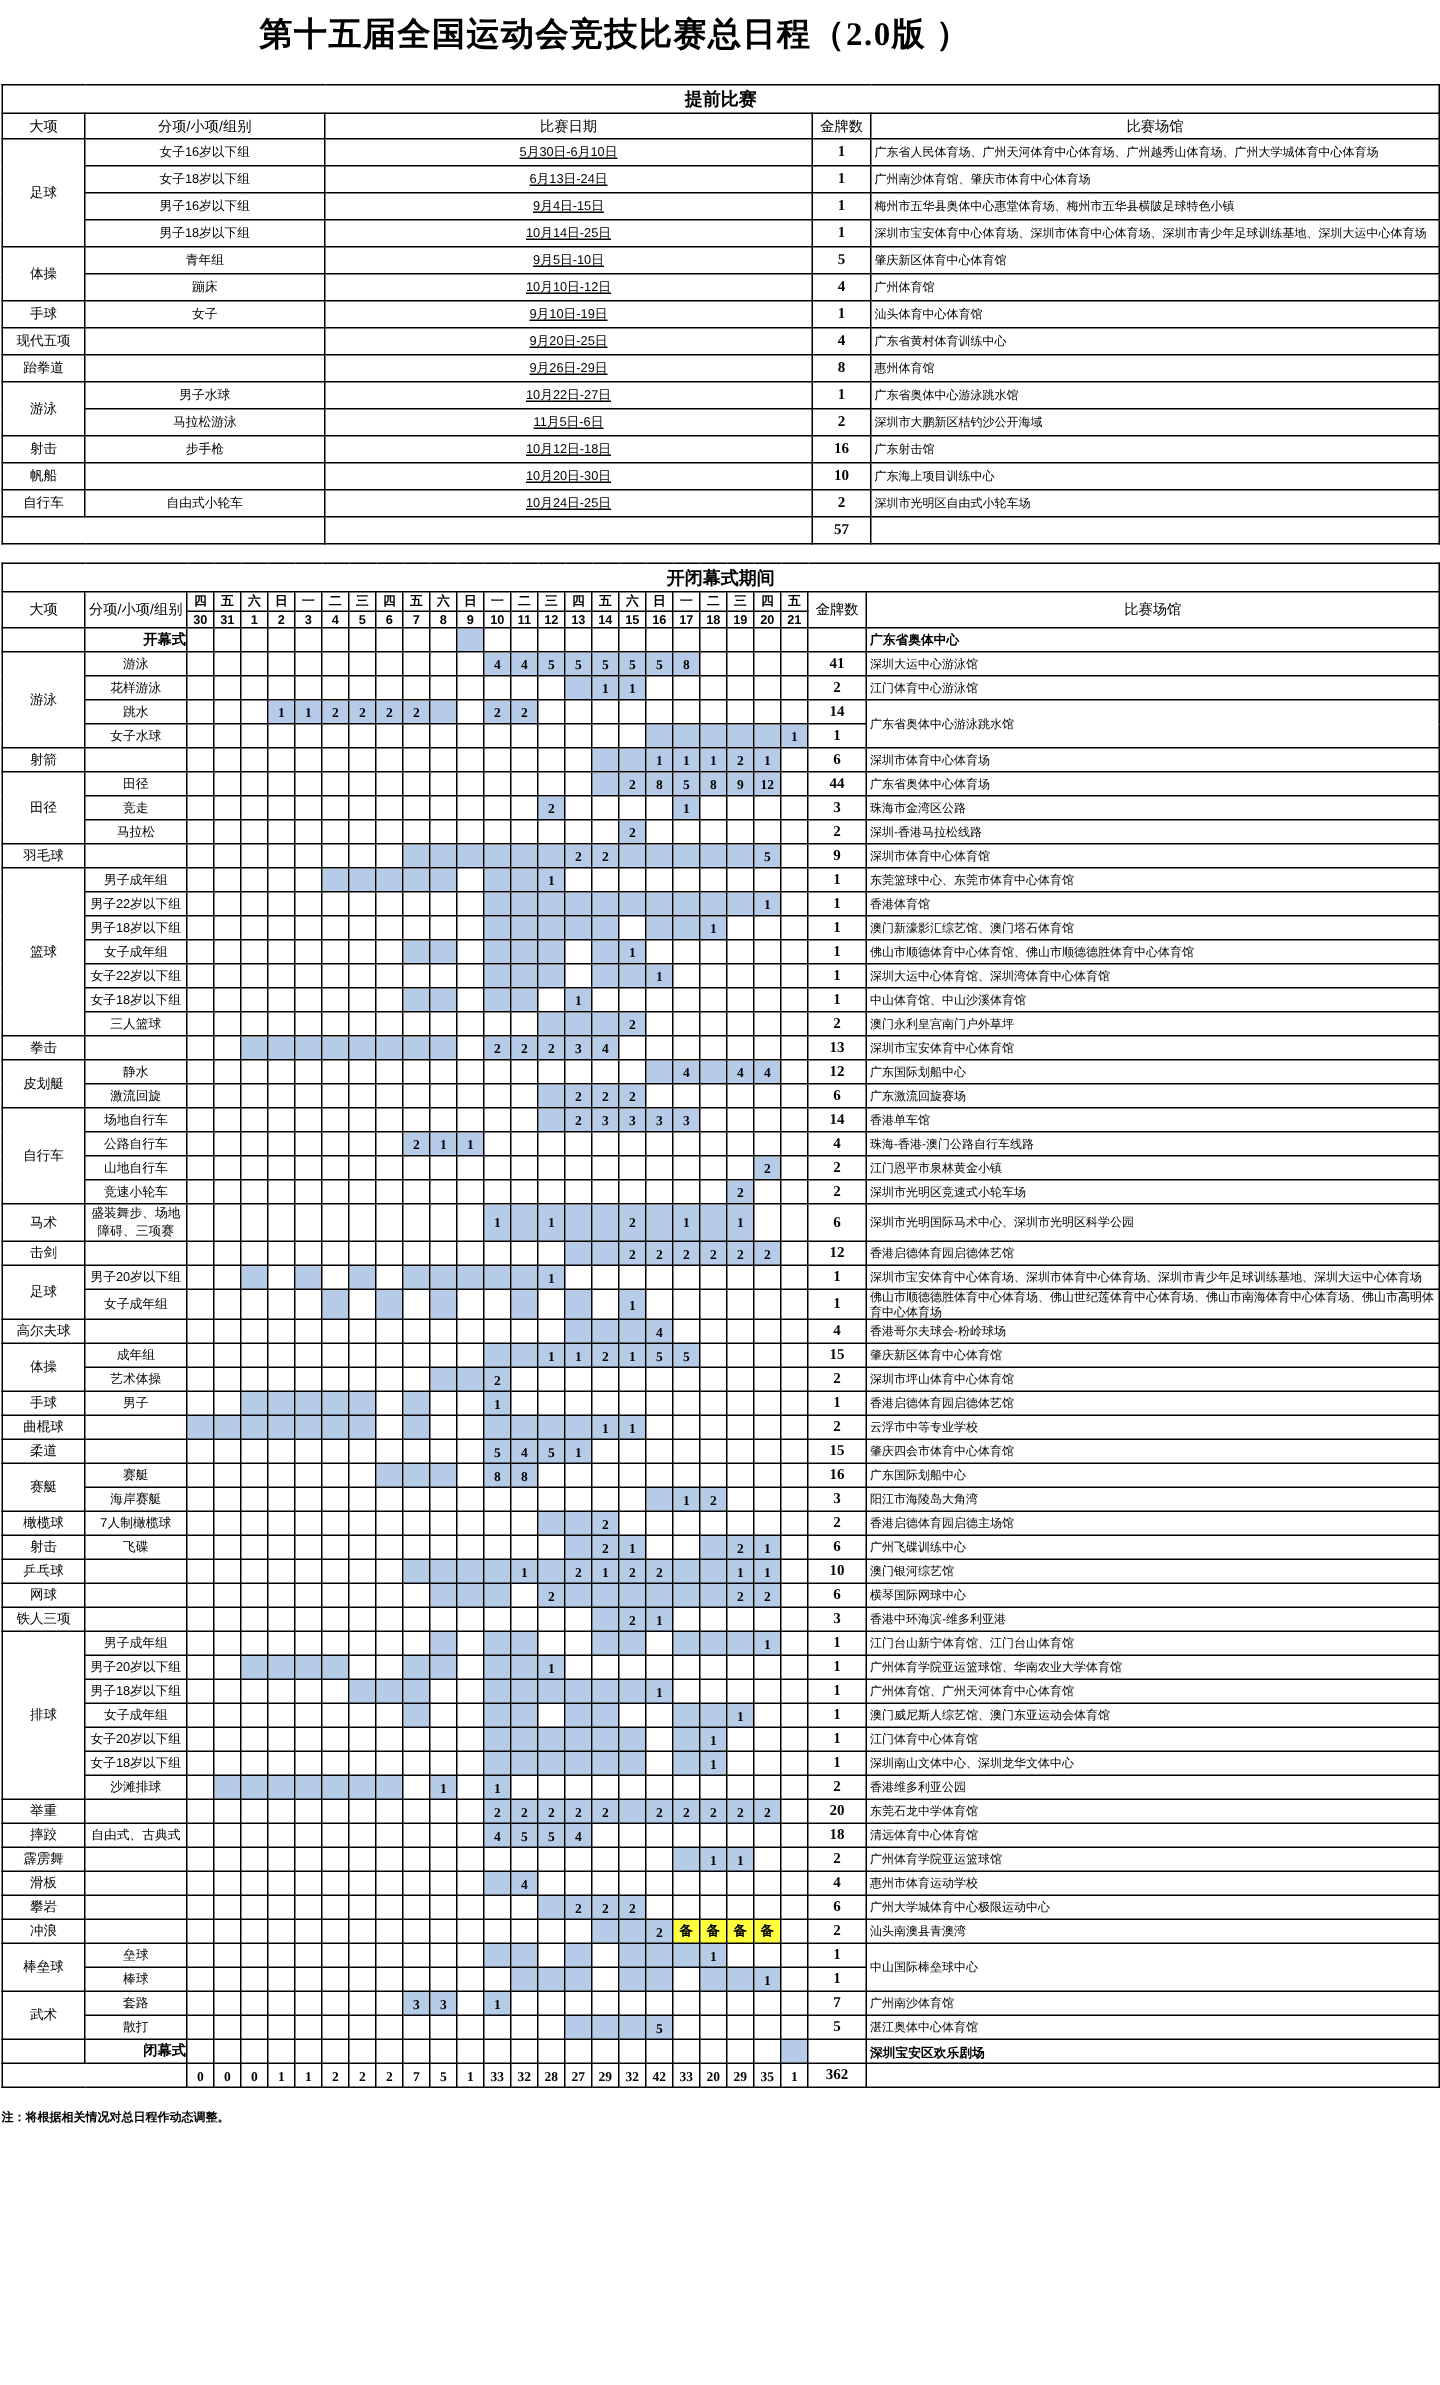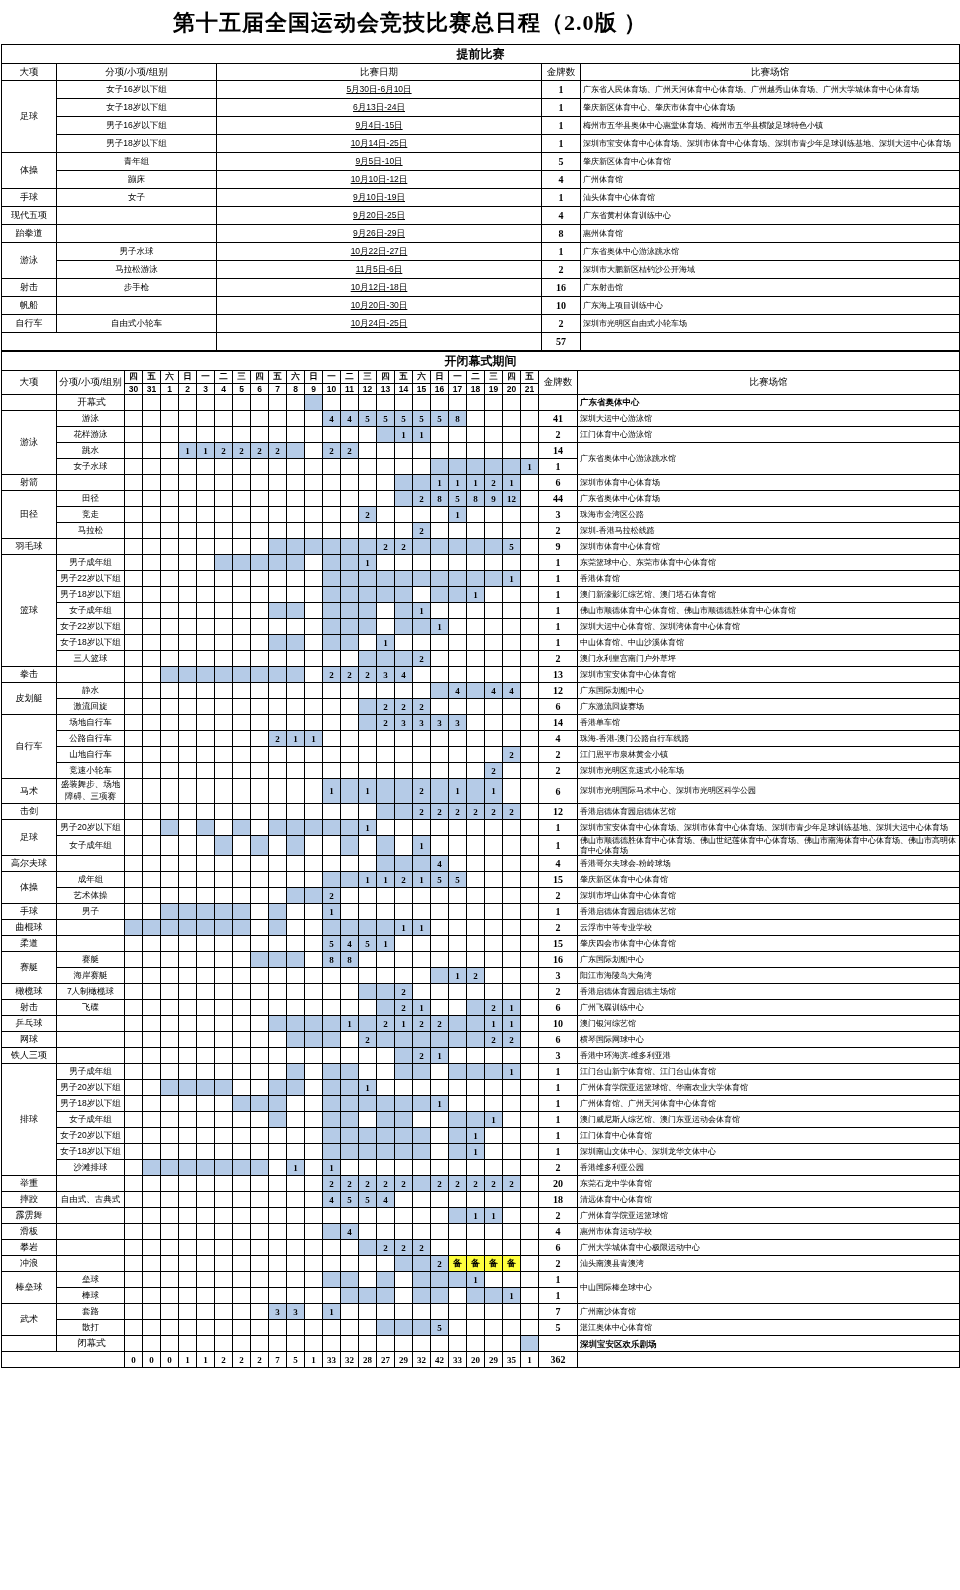--- a/index.html
+++ b/index.html
@@ -1,27 +1,27 @@
 <!DOCTYPE html>
 <html><head>
 <meta charset="utf-8">
 <style>
   html,body{margin:0;padding:0;background:#fff;}
   body{font-family:"Liberation Sans",sans-serif;color:#000;width:960px;}
   .page{width:820px;}
   .title{font-family:"Liberation Serif",serif;font-weight:bold;font-size:22px;text-align:center;padding:8px 0 6px 0;letter-spacing:1px;}
-  table{border-collapse:collapse;table-layout:fixed;width:958px;margin:0 1px;}
+  table{border-collapse:collapse;table-layout:fixed;width:958px;margin:12px 1px;}
   td,th{border:1px solid #000;font-size:9px;padding:0;text-align:center;vertical-align:middle;overflow:hidden;}
   .sechdr{font-size:12px;font-weight:bold;height:18px;}
   .colhdr{font-weight:normal;font-size:9.5px;height:16px;}
   .s1 td{height:17px;}
   .s2 td{height:15px;}
   .sport{font-size:9px;}
   .lbl{font-size:8.5px;}
-  .lblbold{font-weight:normal;text-align:center;padding-left:2px;font-size:9.5px;}
+  .lblbold{font-weight:bold;text-align:right;padding-left:2px;font-size:9.5px;}
   .date{font-size:8.5px;text-decoration:underline;}
   .gold{font-weight:bold;font-family:"Liberation Serif",serif;font-size:10px;}
   .venue{text-align:left;padding:0 2px;font-size:8px;line-height:1.2;}
   .venuebold{font-weight:bold;font-size:8.5px;}
   .num{font-weight:bold;font-family:"Liberation Serif",serif;font-size:9px;}
   .hl{background:#b5cbe7;}
   .rsv{background:#ffff3d;font-weight:bold;font-size:9px;}
   .dayhdr{font-weight:bold;font-size:8.5px;padding:0;}
   .tot{font-weight:bold;font-family:"Liberation Serif",serif;font-size:9px;}
   .foot{font-size:8px;font-weight:bold;padding:2px 1px;}
@@ -57,21 +57,21 @@
           <td class="sport" rowspan="4">足球</td>
           <td class="lbl">女子16岁以下组</td>
           <td class="date">5月30日-6月10日</td>
           <td class="gold">1</td>
           <td class="venue">广东省人民体育场、广州天河体育中心体育场、广州越秀山体育场、广州大学城体育中心体育场</td>
         </tr>
         <tr>
           <td class="lbl">女子18岁以下组</td>
           <td class="date">6月13日-24日</td>
           <td class="gold">1</td>
-          <td class="venue">肇庆新区体育中心、肇庆市体育中心体育场</td>
+          <td class="venue">广州南沙体育馆、肇庆市体育中心体育场</td>
         </tr>
         <tr>
           <td class="lbl">男子16岁以下组</td>
           <td class="date">9月4日-15日</td>
           <td class="gold">1</td>
           <td class="venue">梅州市五华县奥体中心惠堂体育场、梅州市五华县横陂足球特色小镇</td>
         </tr>
         <tr>
           <td class="lbl">男子18岁以下组</td>
           <td class="date">10月14日-25日</td>
@@ -1954,13 +1954,14 @@
           <td class="tot">20</td>
           <td class="tot">29</td>
           <td class="tot">35</td>
           <td class="tot">1</td>
           <td class="gold">362</td>
           <td></td>
         </tr>
       </tbody>
   </table>
 
+  <div class="foot">注：将根据相关情况对总日程作动态调整。</div>
 </div>
 
 </body></html>

